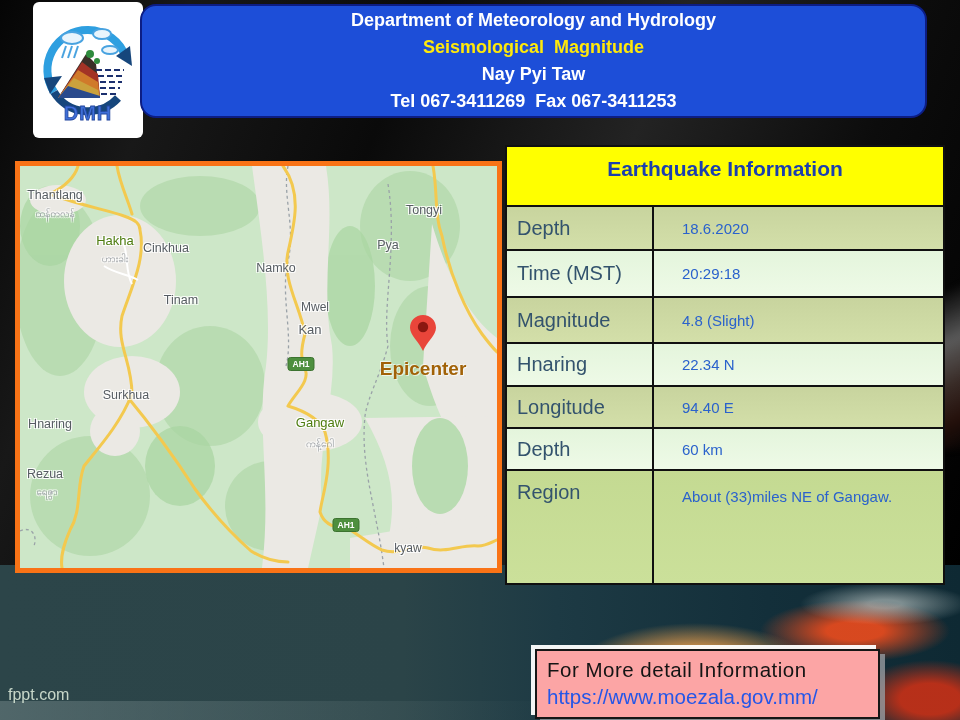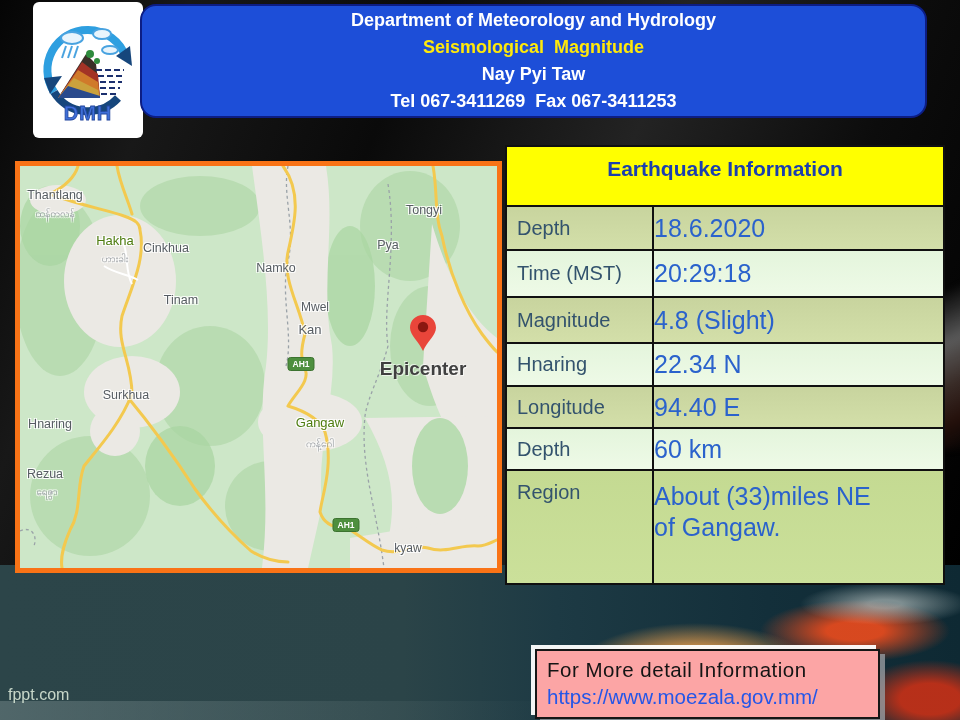--- a/index.html
+++ b/index.html
@@ -67,21 +67,21 @@
   .mlabel.big{font-size:13px;color:#4d7c0f;}
   .mlabel.my{font-size:10px;color:#8b9197;}
   .badge{
     position:absolute;transform:translate(-50%,-50%);
     background:#4d8f3e;border:1px solid #3c7330;border-radius:3px;
     color:#fff;font-size:8.5px;font-weight:bold;padding:1px 4px;line-height:10px;
   }
   .pin{position:absolute;transform:translate(-50%,-100%);}
   .epicenter-label{
     position:absolute;transform:translate(-50%,-50%);
-    font-size:19px;font-weight:bold;color:#404040;white-space:nowrap;
+    font-size:19px;font-weight:bold;color:#a16207;white-space:nowrap;
     text-shadow:1px 1px 0 rgba(255,255,255,.6),-1px -1px 0 rgba(255,255,255,.6);
   }
   
   .etable{
     position:absolute;left:505px;top:145px;width:440px;
     border:2px solid #101010;background:#e8f7e0;box-sizing:border-box;
   }
   .etitle{
     height:58px;background:#ffff00;display:flex;align-items:flex-start;justify-content:center;
     padding-top:10px;box-sizing:border-box;
@@ -90,22 +90,22 @@
   .trow{display:flex;border-top:2px solid #101010;}
   .trow.dark{background:linear-gradient(180deg,#c8d49e,#d3dfa9);}
   .trow.light{background:linear-gradient(180deg,#e4f5dc,#eefae7);}
   .trow.region{background:linear-gradient(180deg,#c4da92,#cbe09a);}
   .tlabel{
     width:147px;box-sizing:border-box;border-right:2px solid #101010;
     display:flex;align-items:center;padding-left:10px;
     color:#33536d;font-size:20px;
   }
   .tvalue{
-    flex:1;display:flex;align-items:center;padding-left:0;box-sizing:border-box;
-    color:#2a62cc;font-size:25px;
+    flex:1;display:flex;align-items:center;padding-left:28px;box-sizing:border-box;
+    color:#2a62cc;font-size:15px;
   }
   .trow.region .tlabel{align-items:flex-start;padding-top:10px;}
   .trow.region .tvalue{align-items:flex-start;padding-top:10px;padding-right:48px;line-height:31px;}
   
   .infobox{
     position:absolute;left:535px;top:649px;width:345px;
     background:#fca5a5;border:2px solid #161616;box-sizing:border-box;
     padding:5px 10px 7px 10px;
     box-shadow:-4px -4px 0 rgba(255,255,255,.95),5px 5px 0 rgba(150,155,160,.8);
   }

